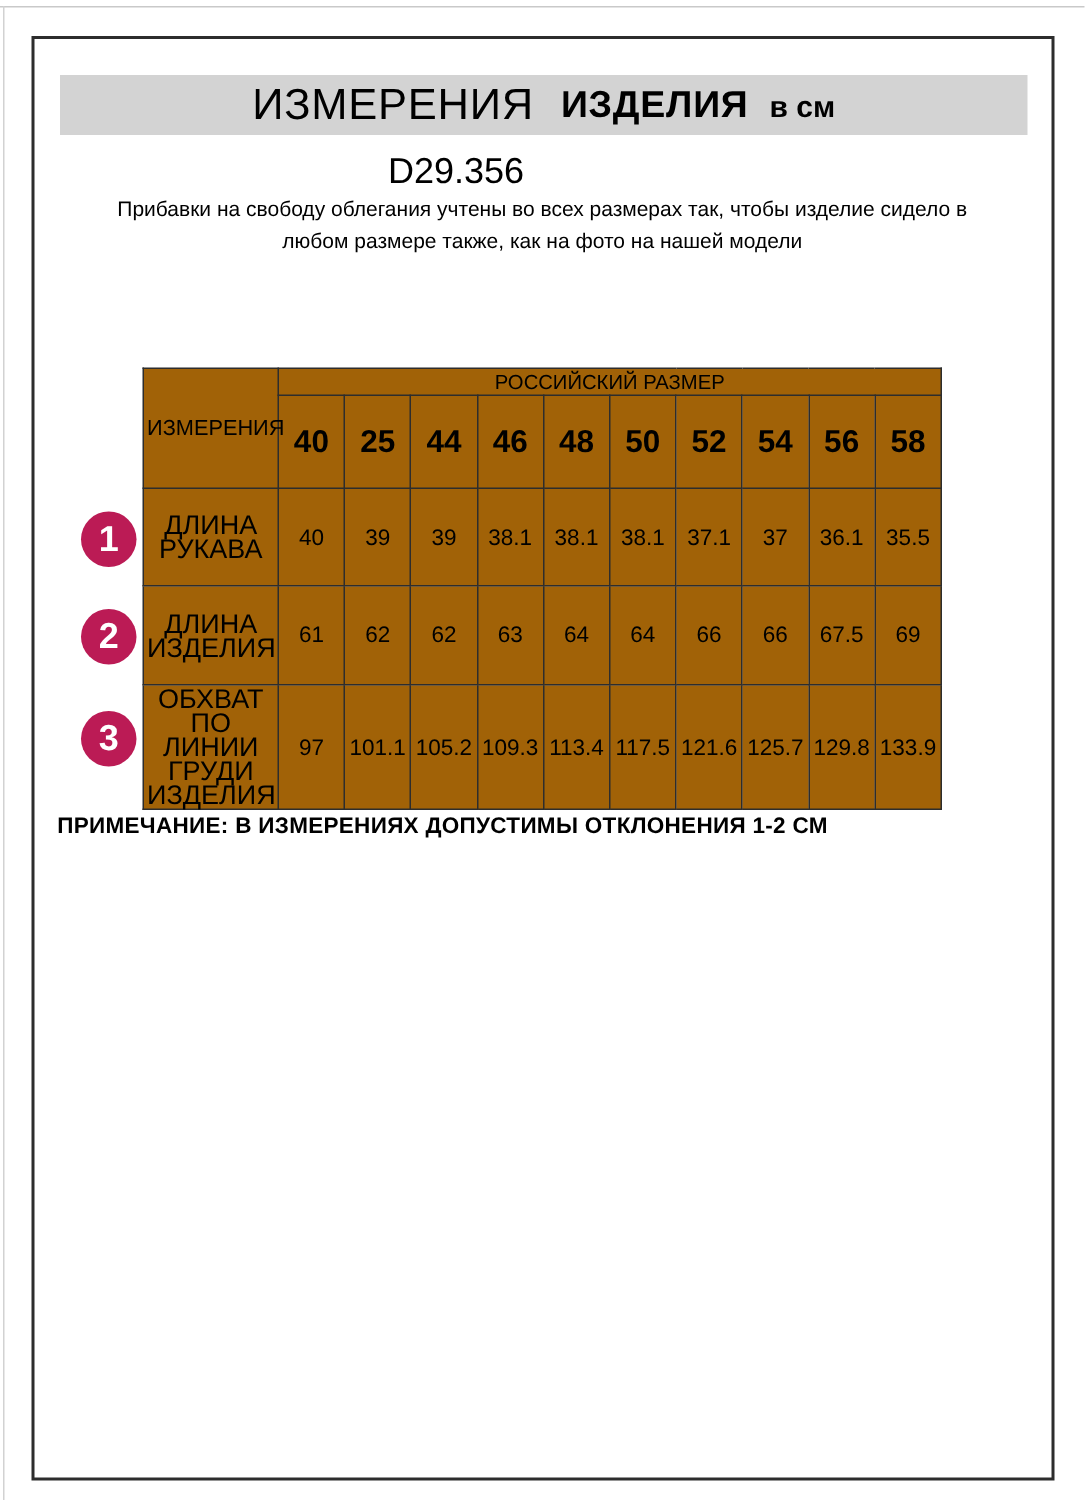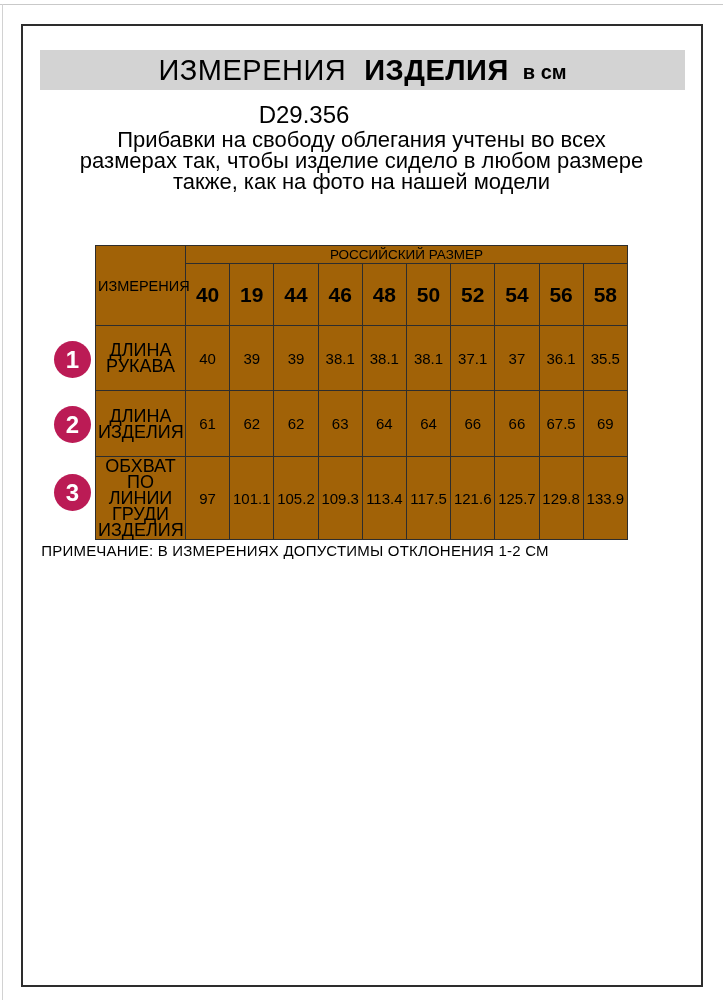--- a/index.html
+++ b/index.html
@@ -23,30 +23,30 @@
     position: absolute; left: 21px; top: 24px; width: 682px; height: 963px;
     border: 2px solid #2d2d2d;
     background: #ffffff;
   }
   .title-bar {
     position: absolute; left: 40px; top: 50px; width: 645px; height: 40px;
     background: #d3d3d3;
     display: flex; align-items: center; justify-content: center;
   }
   .title-main  { font-size: 29px; font-weight: 400; letter-spacing: 0.5px; }
-  .title-bold  { font-size: 29px; font-weight: 700; margin-left: 18px; letter-spacing: 0.5px; }
+  .title-bold  { font-size: 25px; font-weight: 700; margin-left: 18px; letter-spacing: 0.5px; }
   .title-unit  { font-size: 20px; font-weight: 700; margin-left: 14px; padding-top: 4px; }
   .product-code {
     position: absolute; left: 0; top: 101px; width: 608px;
     text-align: center; font-size: 24px; font-weight: 400;
   }
   .description {
     position: absolute; left: 50%; top: 129px; transform: translateX(-50%);
     width: 570px; text-align: center;
-    font-size: 22px; line-height: 21px; font-weight: 400;
+    font-size: 14px; line-height: 21px; font-weight: 400;
   }
   table.measure-table {
     position: absolute; left: 95px; top: 245px;
     width: 533px; table-layout: fixed;
     border-collapse: collapse;
   }
   .measure-table td, .measure-table th {
     border: 1.5px solid #2d2d2d;
     text-align: center; vertical-align: middle;
     background: #a16207;
@@ -65,21 +65,21 @@
     position: absolute; left: 54px; width: 37px; height: 37px;
     border-radius: 50%;
     display: flex; align-items: center; justify-content: center;
     color: #ffffff; font-size: 24px; font-weight: 700;
   }
   .num-circle.c1 { top: 341px; }
   .num-circle.c2 { top: 406px; }
   .num-circle.c3 { top: 474px; }
   .note {
     position: absolute; left: 0; top: 542px; width: 590px;
-    text-align: center; font-size: 15px; font-weight: 400; letter-spacing: 0.2px;
+    text-align: center; font-size: 15px; font-weight: 700; letter-spacing: 0.2px;
   }
 </style>
 </head>
 <body>
 
 <div class="scan-edge-top"></div>
 <div class="scan-edge-left"></div>
 <div class="frame"></div>
 
 <div class="title-bar">
@@ -106,21 +106,21 @@
       <col>
       <col>
   </colgroup>
   <tbody>
       <tr>
     <td class="measure-header-cell" rowspan="2">ИЗМЕРЕНИЯ</td>
     <td class="size-header-cell" colspan="10">РОССИЙСКИЙ РАЗМЕР</td>
   </tr>
   <tr>
     <td class="size-cell">40</td>
-    <td class="size-cell">19</td>
+    <td class="size-cell">25</td>
     <td class="size-cell">44</td>
     <td class="size-cell">46</td>
     <td class="size-cell">48</td>
     <td class="size-cell">50</td>
     <td class="size-cell">52</td>
     <td class="size-cell">54</td>
     <td class="size-cell">56</td>
     <td class="size-cell">58</td>
   </tr>
   <tr class="data-row-1">

